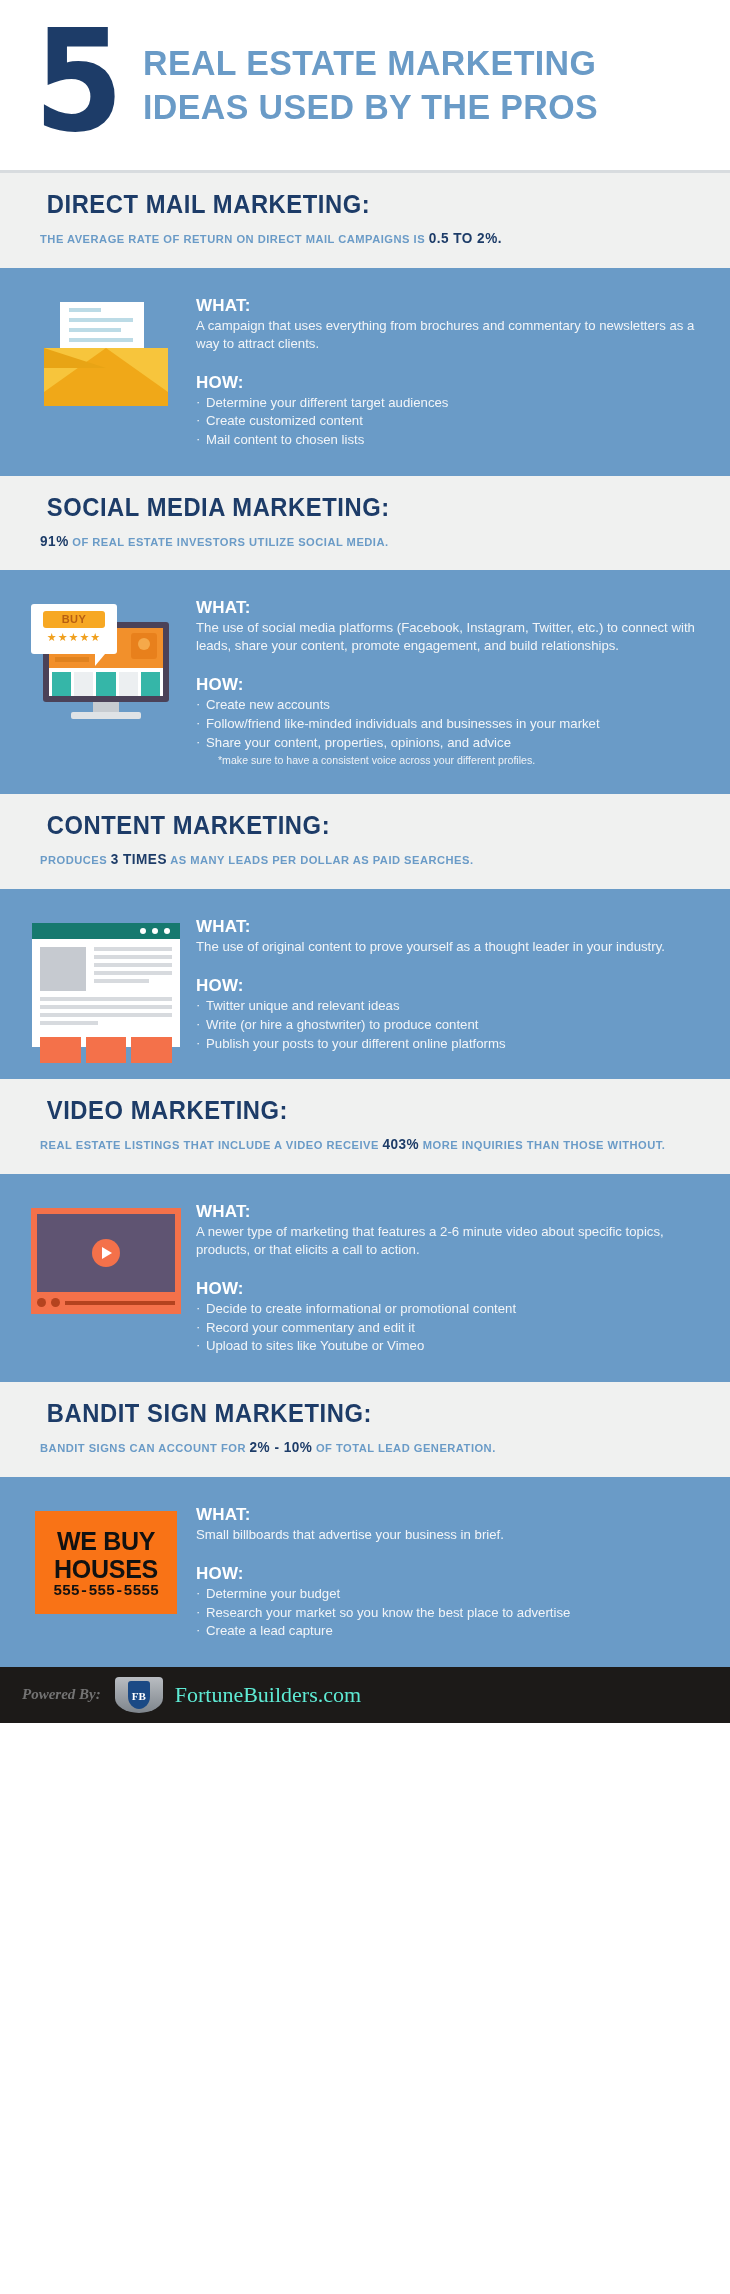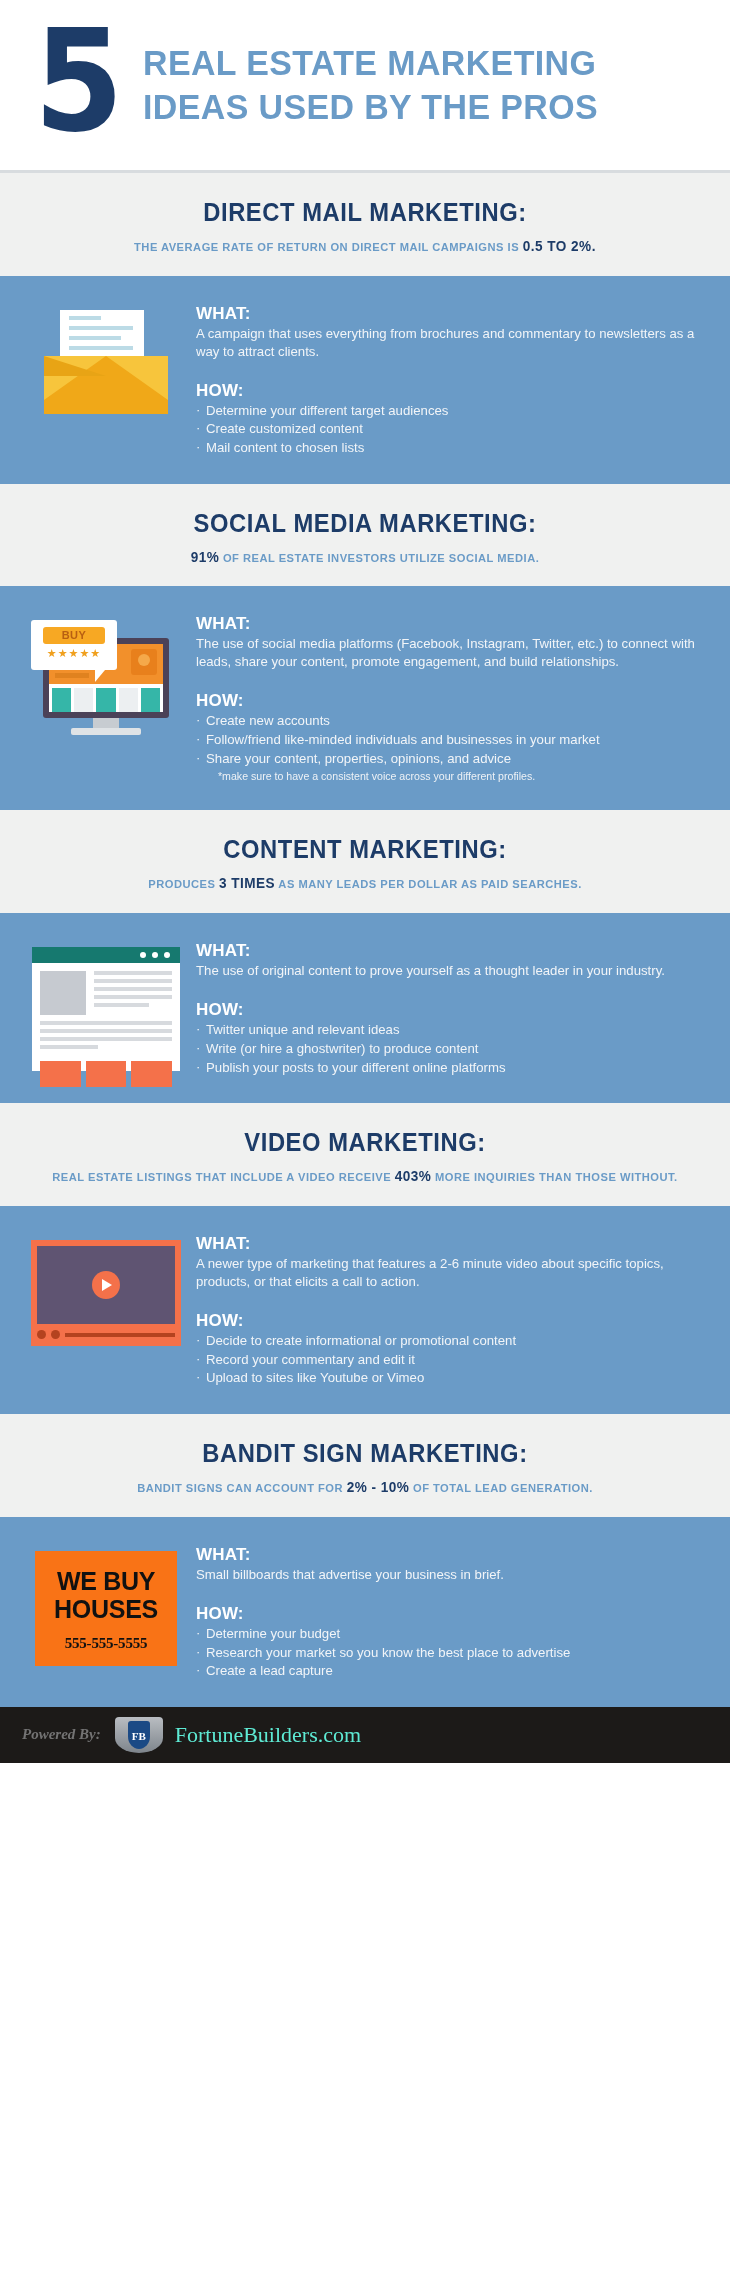--- a/index.html
+++ b/index.html
@@ -52,22 +52,22 @@
 
   .rule {
     height: 3px;
     background: #d8dcdf;
     width: 100%;
   }
 
   
   .band-head {
     background: #f0f1f0;
-    text-align: center;
-    padding: 25px 30px 18px 30px;
+    text-align: left;
+    padding: 17px 30px 18px 30px;
   }
   .band-title {
     font-family: "Liberation Sans", sans-serif;
     font-weight: 700;
     font-size: 25px;
     letter-spacing: 0.6px;
     color: #1d3c68;
     text-transform: uppercase;
     transform: scaleX(0.95);
     margin-bottom: 9px;
@@ -256,22 +256,22 @@
 
   
   .sign {
     width: 142px; background: #f97316; padding: 16px 6px 14px 6px; text-align: center;
   }
   .sign .l1 {
     font-family: "Liberation Sans", sans-serif; font-weight: 700;
     font-size: 25px; color: #111111; line-height: 1.12; letter-spacing: -0.3px;
   }
   .sign .l3 {
-    font-family: Liberation Serif, serif; font-weight: 700;
-    font-size: 15px; color: #111111; margin-top: 12px; letter-spacing: -0.2px;
+    font-family: Liberation Mono, monospace; font-weight: 700;
+    font-size: 15px; color: #111111; margin-top: 0; letter-spacing: -0.2px;
   }
 
   
   .footer {
     height: 56px; background: #1c1a18; display: flex; align-items: center; padding-left: 22px;
   }
   .footer .pw {
     font-family: "Liberation Serif", serif; font-style: italic; font-weight: 700;
     font-size: 15px; color: #737373; margin-right: 14px;
   }

